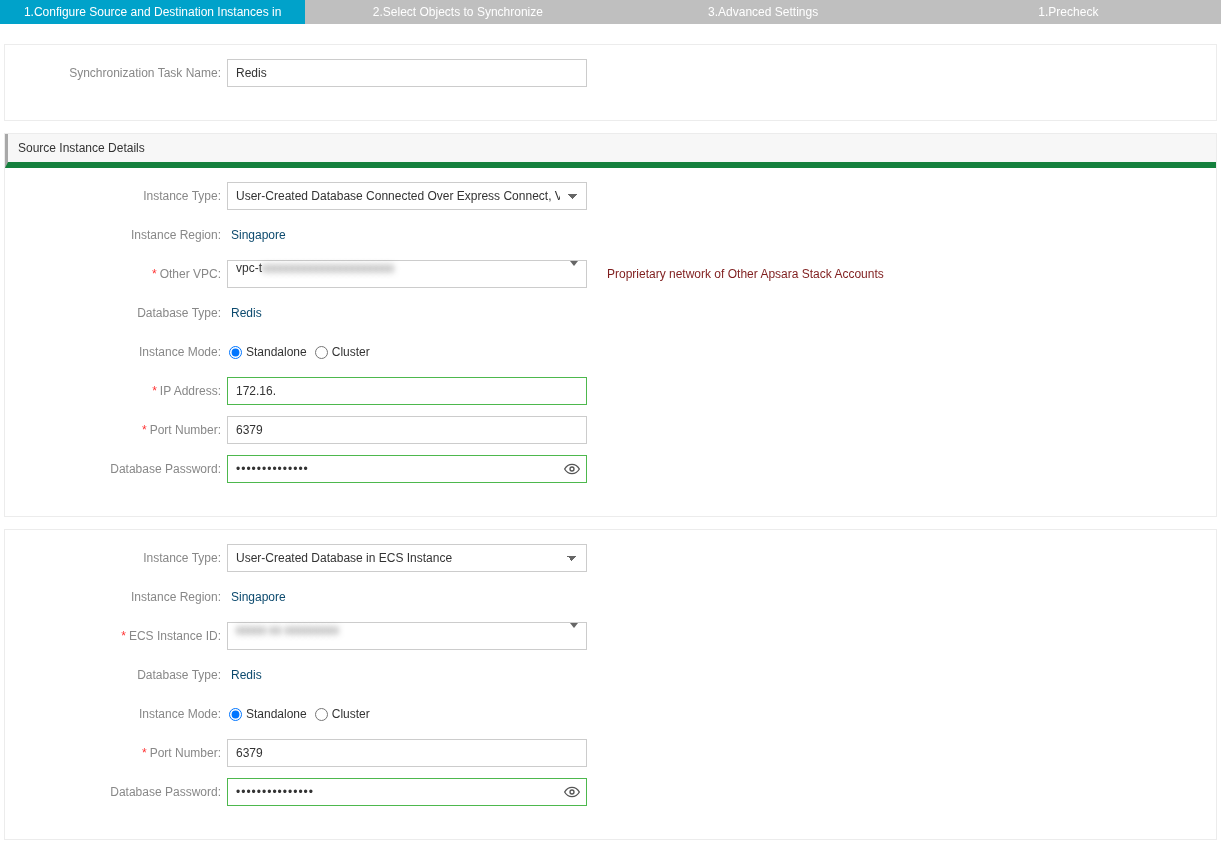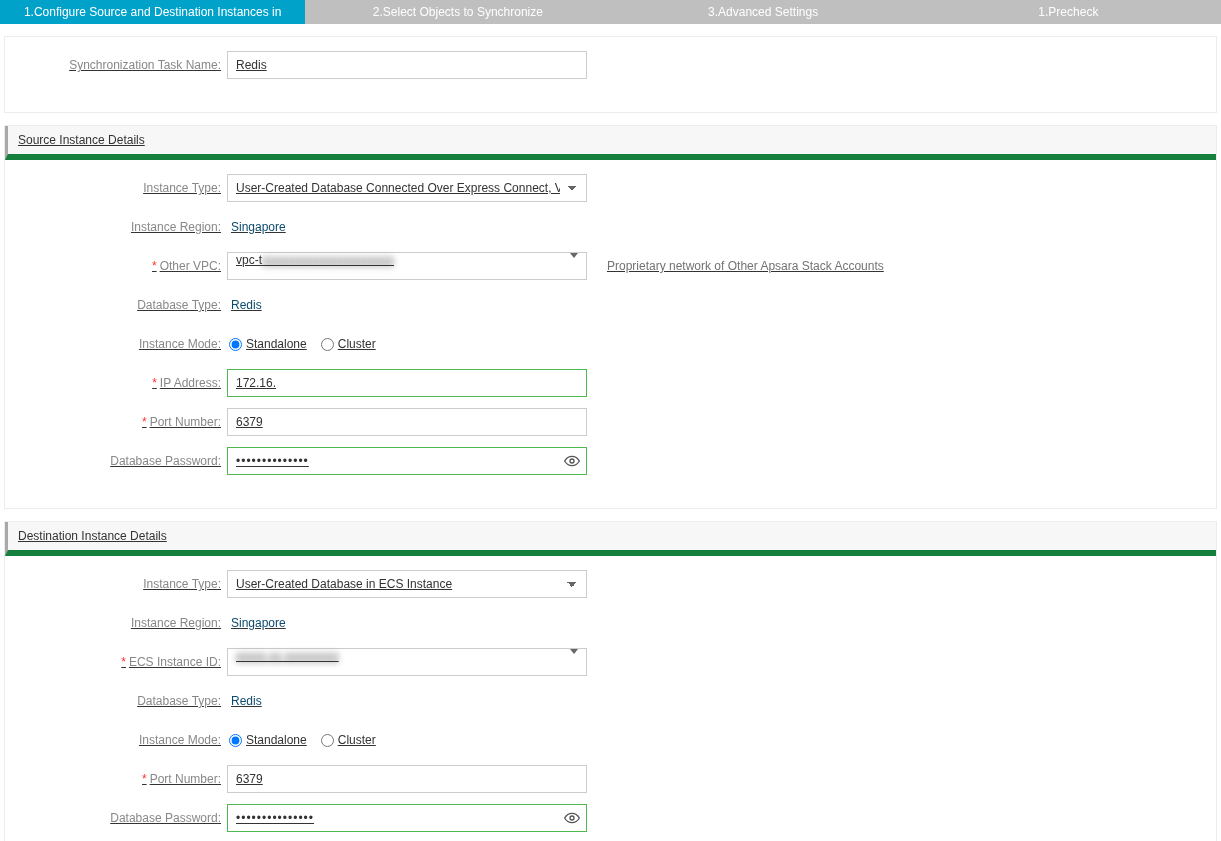--- a/index.html
+++ b/index.html
@@ -7,21 +7,21 @@
     font-family: "Segoe UI", Tahoma, Arial, sans-serif;
     font-size: 12px;
     color: #333;
     background: #fff;
     width: 1221px;
   }
   .steps {
     display: flex;
     height: 24px;
     width: 100%;
-    margin-bottom: 12px;
+    margin-bottom: 20px;
   }
   .step {
     flex: 1;
     position: relative;
     background: #bfbfbf;
     color: #fff;
     font-size: 12px;
     line-height: 24px;
     text-align: center;
     white-space: nowrap;
@@ -48,21 +48,20 @@
     border-top: 14px solid transparent;
     border-bottom: 14px solid transparent;
     z-index: 1;
   }
   .step:last-child::after, .step:last-child::before { display:none; }
 
   .panel {
     border: 1px solid #ececec;
     margin: 12px 4px 10px 4px;
     background: #fff;
-    text-decoration: underline;
   }
   .panel-header {
     background: #f7f7f7;
     border-bottom: 6px solid #15803d;
     border-left: 3px solid #a8a8a8;
     padding: 7px 10px;
     font-size: 12px;
     color: #333;
   }
 
@@ -114,21 +113,21 @@
     appearance: none;
     -webkit-appearance: none;
     background-image: linear-gradient(45deg, transparent 50%, #666 50%),
                       linear-gradient(135deg, #666 50%, transparent 50%);
     background-position: calc(100% - 14px) 11px, calc(100% - 9px) 11px;
     background-size: 5px 5px, 5px 5px;
     background-repeat: no-repeat;
     padding-right: 26px;
   }
 
-  .radio-set { display:flex; align-items:flex-start; gap: 14px; padding-left:2px; }
+  .radio-set { display:flex; align-items:flex-start; gap: 8px; padding-left:2px; }
   .radio-set label { display:flex; align-items:center; gap:4px; color:#333; cursor:pointer; }
   .radio-set input { margin:0; }
 
   .form-pass-wrap {
     width: 360px;
     height: 28px;
     border: 1px solid #ccc;
     display:flex;
     align-items:center;
     padding: 0 6px 0 8px;
@@ -142,21 +141,21 @@
     font-size:12px;
     color:#333;
     letter-spacing: 1px;
   }
   .eye {
     width:16px; height:16px;
     cursor:pointer;
     display:flex; align-items:center; justify-content:center;
   }
 
-  .link-blue { color:#737373; margin-left: 20px; cursor:pointer; }
+  .link-blue { color:#7f1d1d; margin-left: 20px; cursor:pointer; }
 
   .obscured {
     color: transparent;
     text-shadow: 0 0 6px rgba(80,80,80,1);
     user-select: none;
   }
 </style>
 </head>
 <body>
 
@@ -242,21 +241,20 @@
               <circle cx="12" cy="12" r="3"></circle>
           </svg>
         </span>
       </div>
     </div>
 
   </div>
 </div>
 
 <div class="panel">
-  <div class="panel-header">Destination Instance Details</div>
   <div class="form-area">
 
     <div class="form-row">
       <div class="form-label">Instance Type:</div>
       <select class="form-select">
         <option>User-Created Database in ECS Instance</option>
       </select>
     </div>
 
     <div class="form-row">

